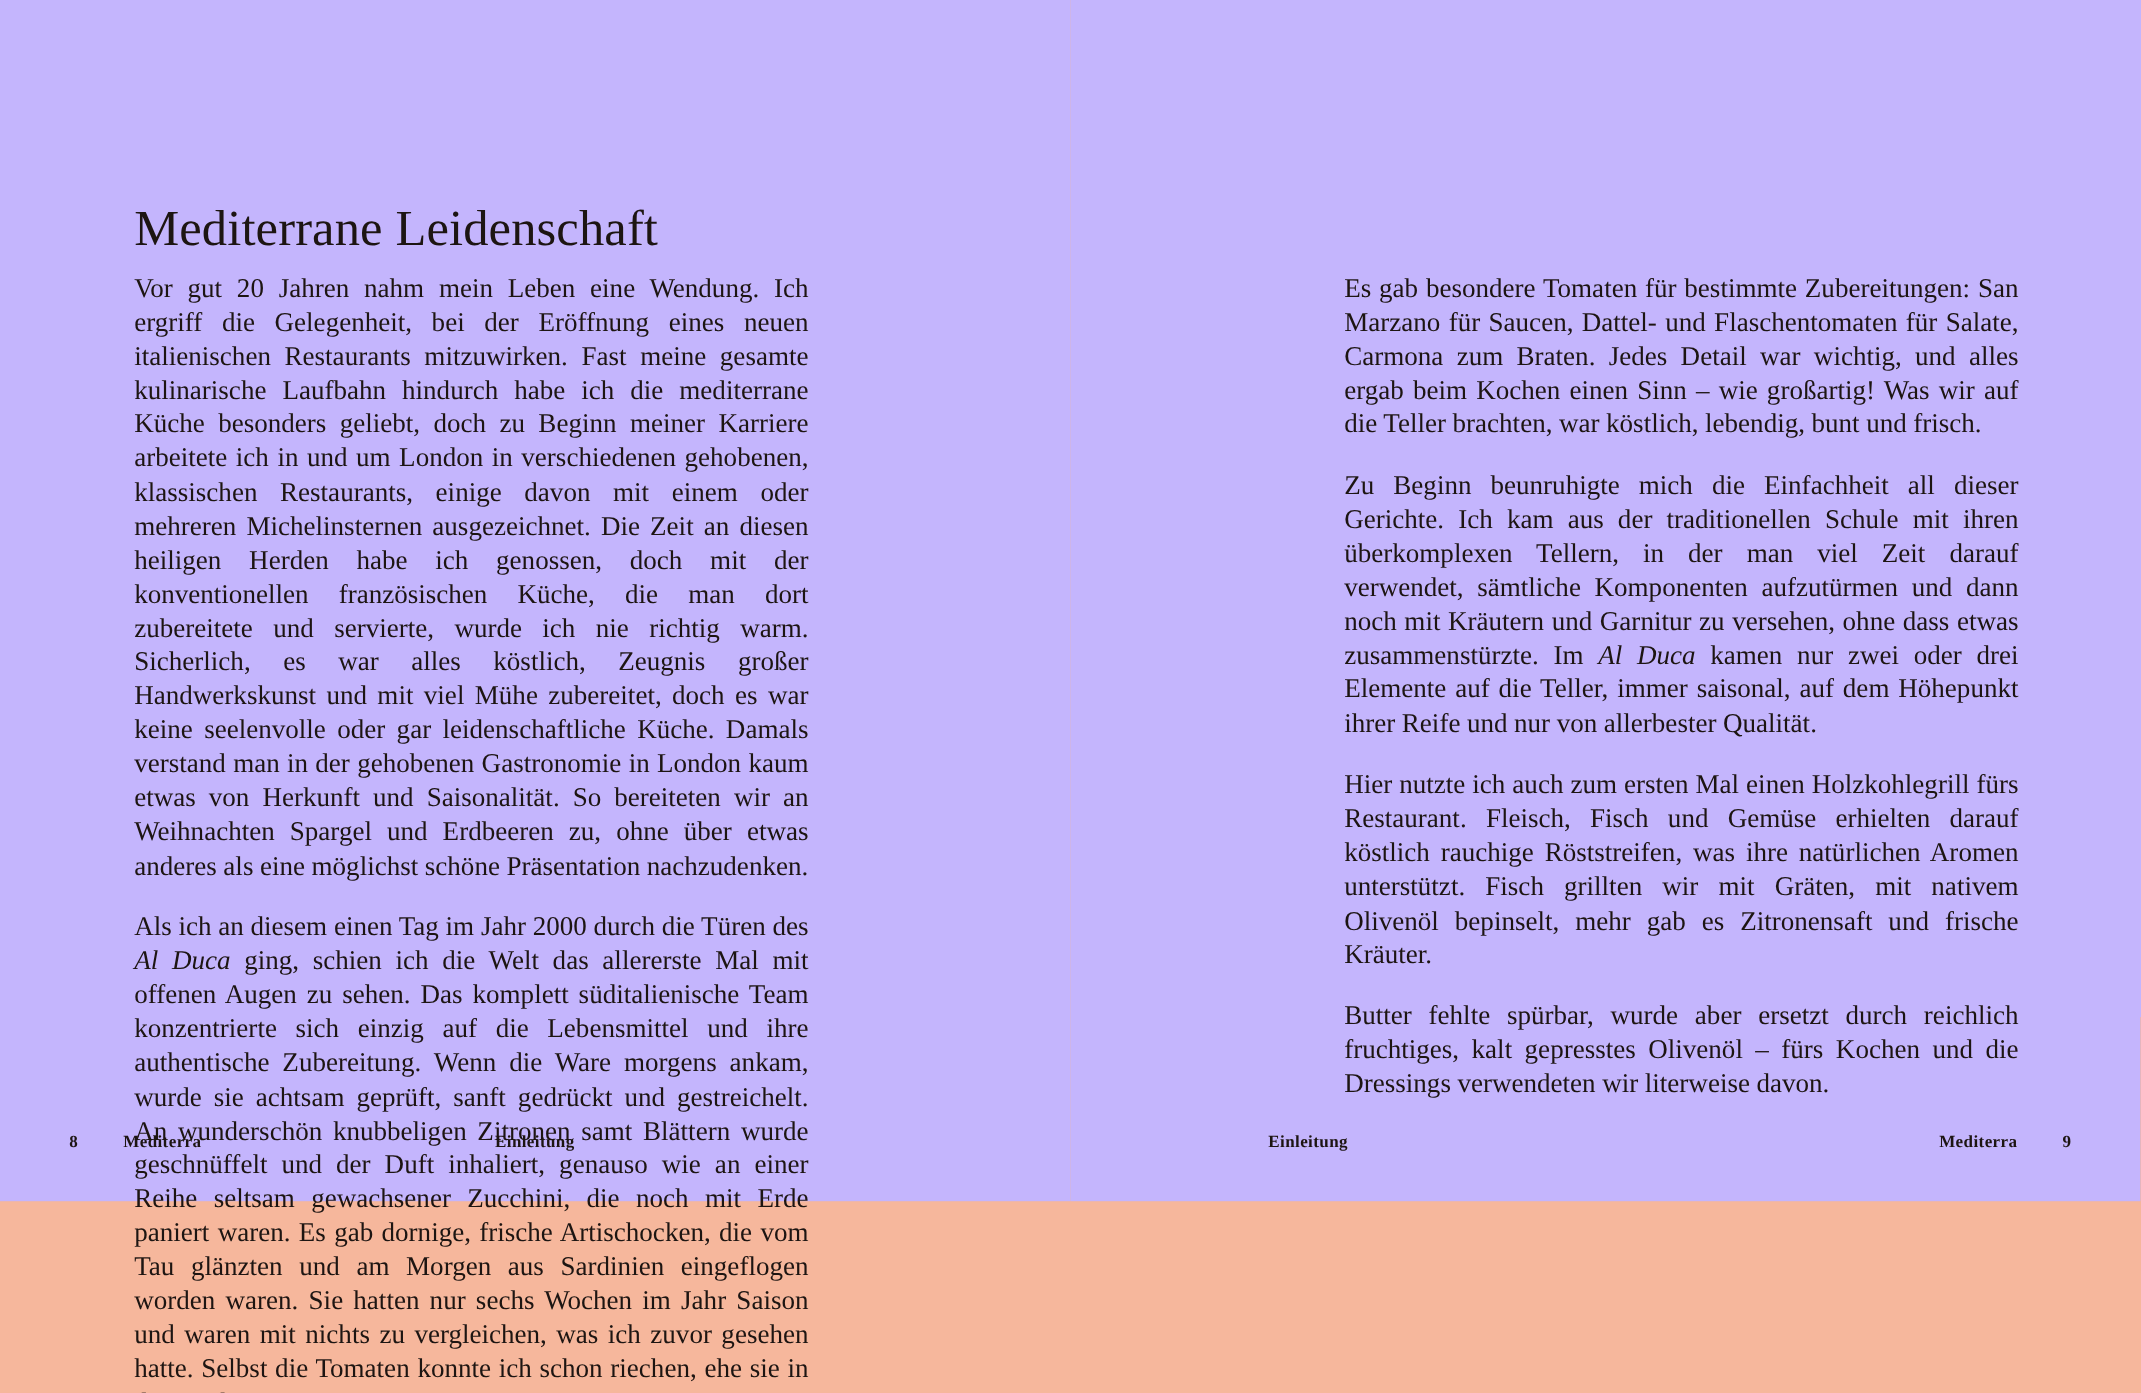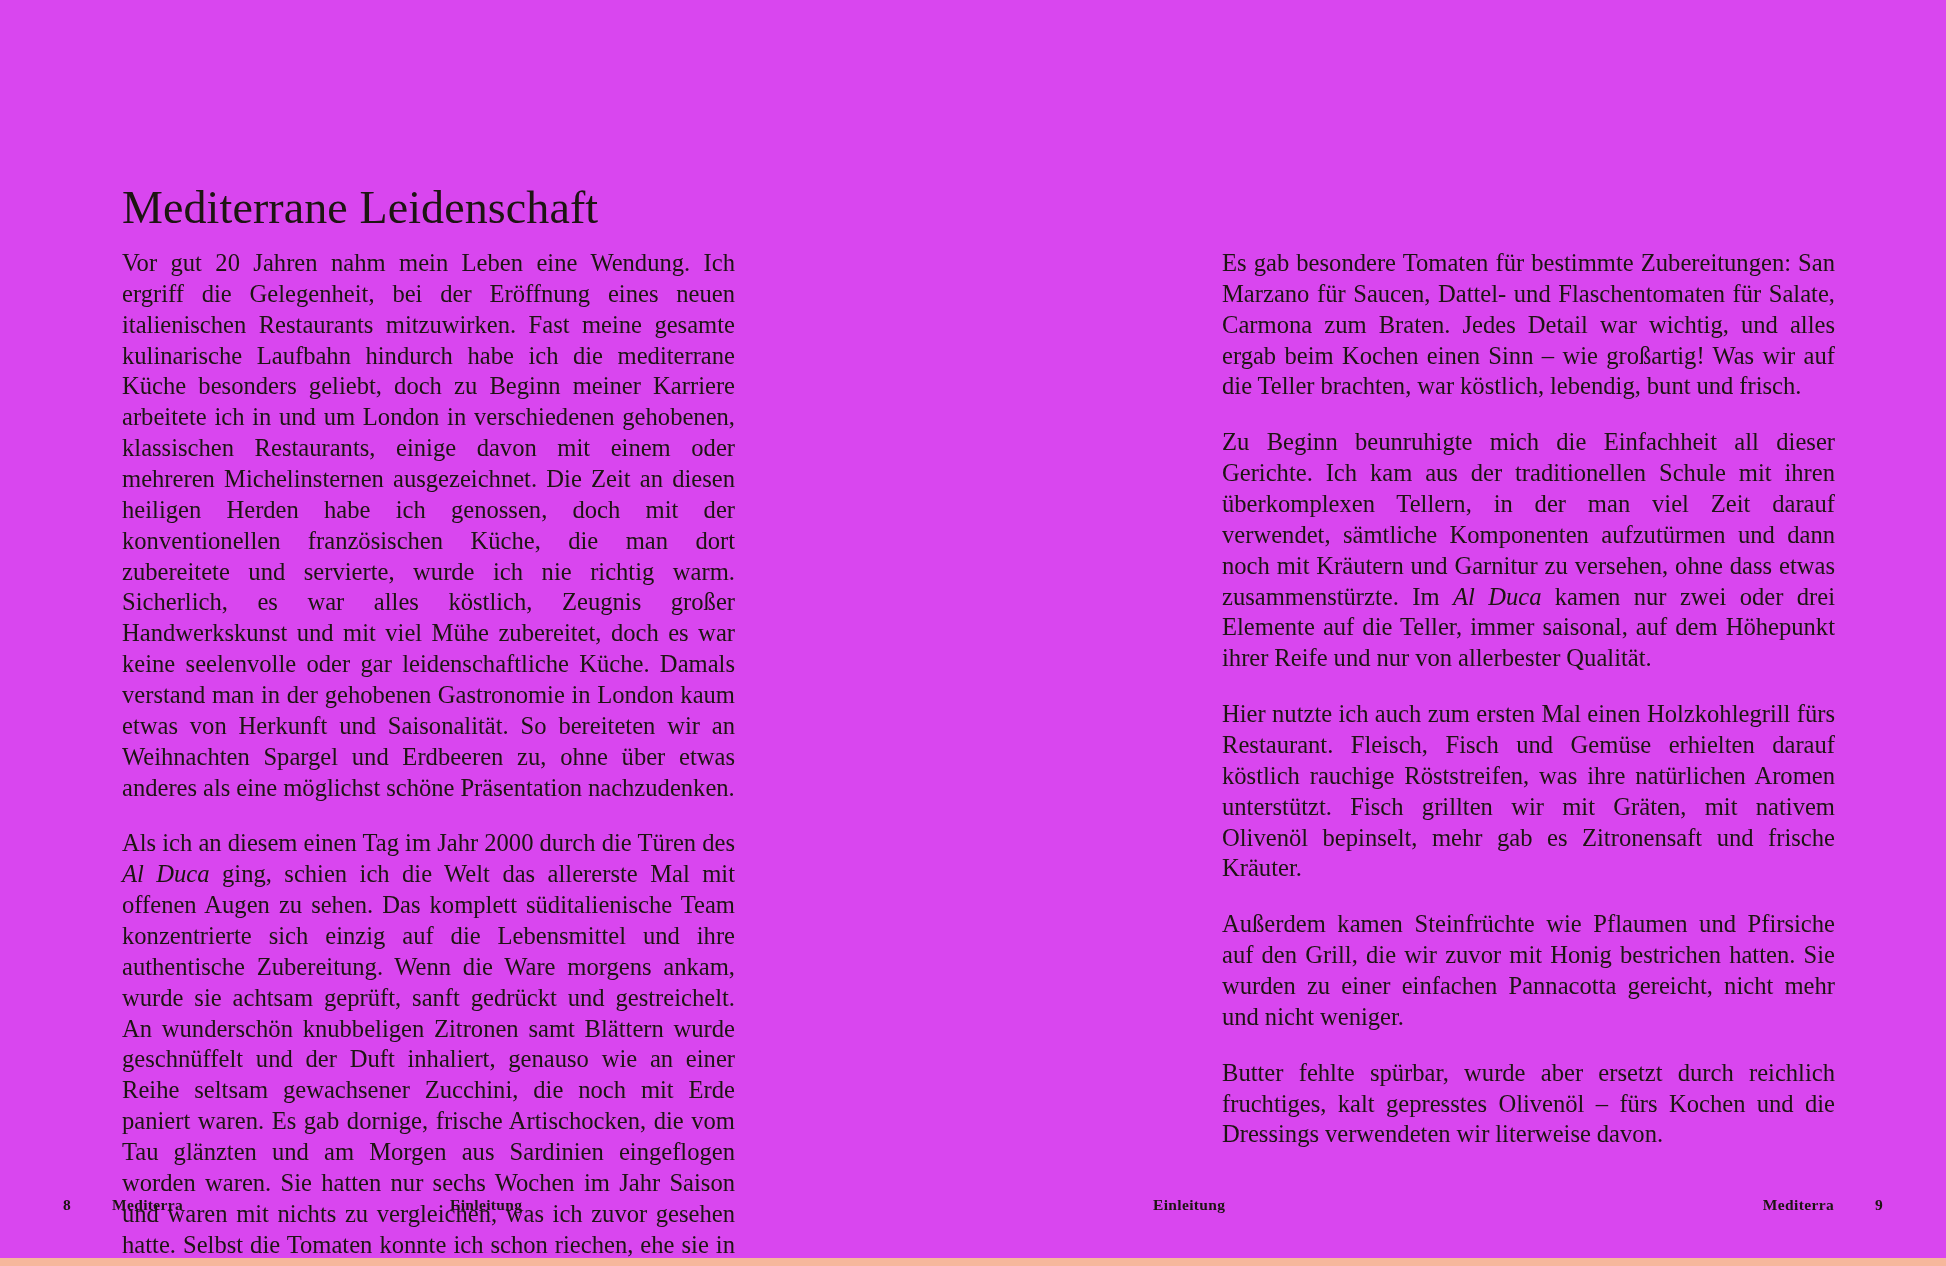--- a/index.html
+++ b/index.html
@@ -20,22 +20,22 @@
   .spread {
     position: absolute;
     inset: 0;
     display: flex;
     background: #f6b79c;
   }
 
   .page {
     position: relative;
     width: 973px;
-    height: 1258px;
-    background: #d946ef;
+    height: 1092px;
+    background: #c4b5fd;
   }
 
   
   .chapter-title {
     position: absolute;
     left: 122px;
     top: 152px;
     font-size: 46px;
     line-height: 1.08;
     font-weight: 400;
@@ -153,23 +153,20 @@
       <p>
         <span>Es gab besondere Tomaten für bestimmte Zubereitungen: San Marzano für Saucen, Dattel- und Flaschentomaten für Salate, Carmona zum Braten. Jedes Detail war wichtig, und alles ergab beim Kochen einen Sinn – wie großartig! Was wir auf die Teller brachten, war köstlich, lebendig, bunt und frisch.</span>
       </p>
       <p>
         <span>Zu Beginn beunruhigte mich die Einfachheit all dieser Gerichte. Ich kam aus der traditionellen Schule mit ihren überkomplexen Tellern, in der man viel Zeit darauf verwendet, sämtliche Komponenten aufzutürmen und dann noch mit Kräutern und Garnitur zu versehen, ohne dass etwas zusammenstürzte. Im </span><em class="ital">Al Duca</em><span> kamen nur zwei oder drei Elemente auf die Teller, immer saisonal, auf dem Höhepunkt ihrer Reife und nur von allerbester Qualität.</span>
       </p>
       <p>
         <span>Hier nutzte ich auch zum ersten Mal einen Holzkohlegrill fürs Restaurant. Fleisch, Fisch und Gemüse erhielten darauf köstlich rauchige Röststreifen, was ihre natürlichen Aromen unterstützt. Fisch grillten wir mit Gräten, mit nativem Olivenöl bepinselt, mehr gab es Zitronensaft und frische Kräuter.</span>
       </p>
       <p>
-        <span>Außerdem kamen Steinfrüchte wie Pflaumen und Pfirsiche auf den Grill, die wir zuvor mit Honig bestrichen hatten. Sie wurden zu einer einfachen Pannacotta gereicht, nicht mehr und nicht weniger.</span>
-      </p>
-      <p>
         <span>Butter fehlte spürbar, wurde aber ersetzt durch reichlich fruchtiges, kalt gepresstes Olivenöl – fürs Kochen und die Dressings verwendeten wir literweise davon.</span>
       </p>
     </div>
 
     <div class="footer">
       <div class="footer-inner footer-section-right">
         <span>Einleitung</span>
       </div>
       <div class="footer-inner footer-right-block">
         <span class="book">Mediterra</span>

